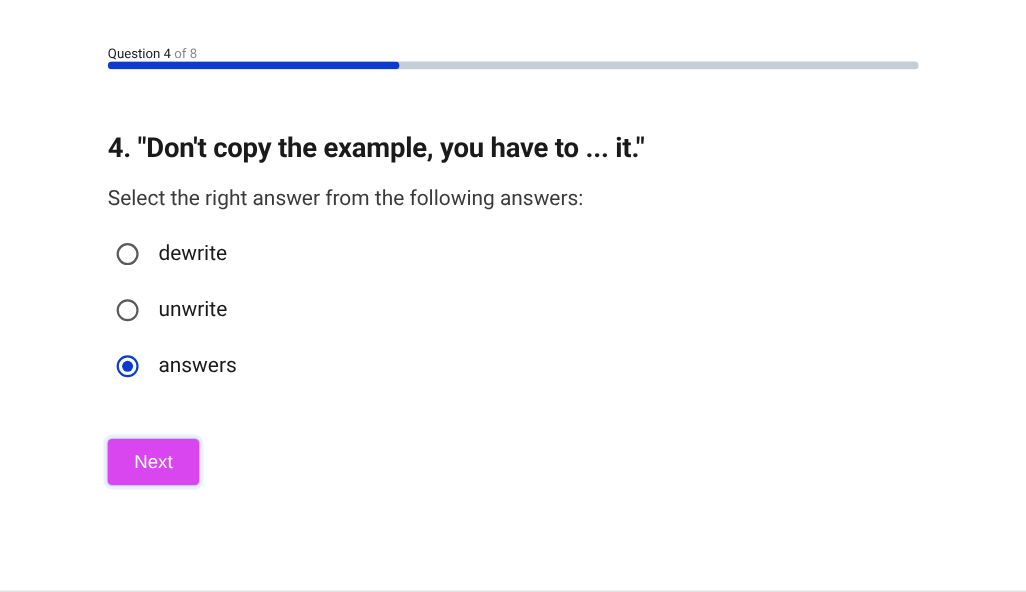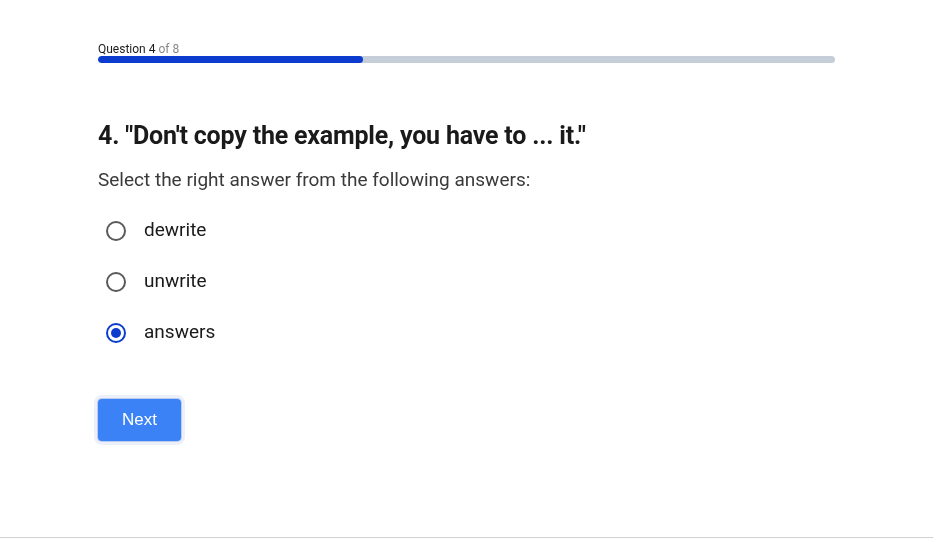--- a/index.html
+++ b/index.html
@@ -83,21 +83,21 @@
       border-radius: 50%;
       top: 50%;
       left: 50%;
       transform: translate(-50%, -50%);
     }
     .option-label {
       font-size: 19px;
       color: #1a1a1a;
     }
     .next-button {
-      background: #3b82f6;
+      background: #d946ef;
       color: #ffffff;
       border: none;
       padding: 11px 24px;
       font-size: 17px;
       font-weight: 500;
       border-radius: 4px;
       cursor: pointer;
       box-shadow: 0 0 0 1px rgba(11,60,206,0.2), 0 0 0 4px rgba(11,60,206,0.08);
       text-align: right;
     }

